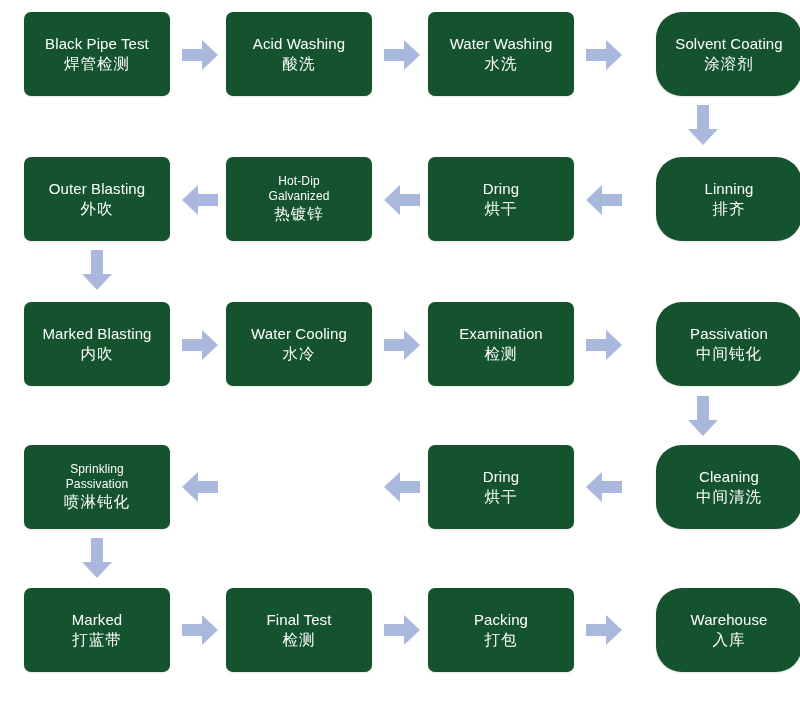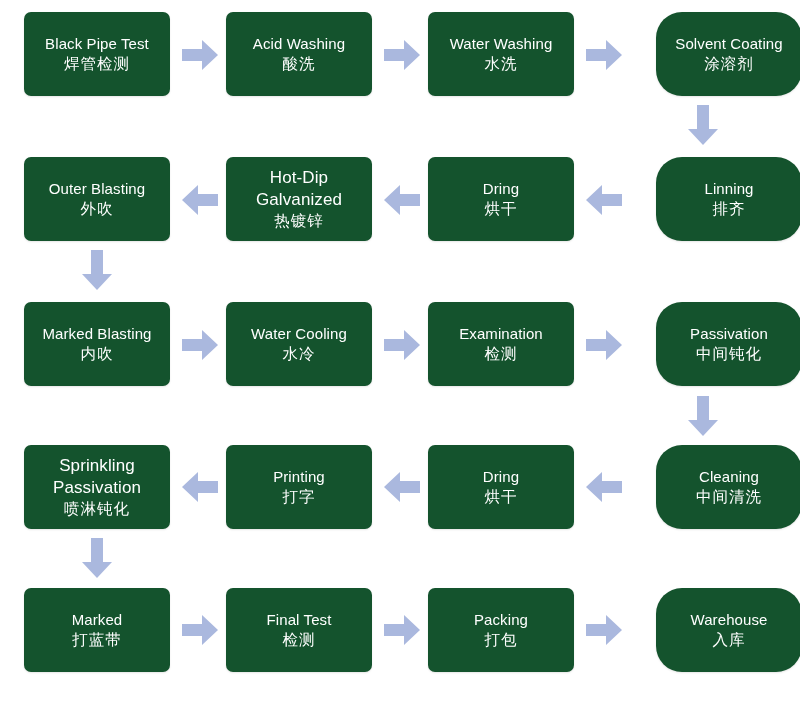--- a/index.html
+++ b/index.html
@@ -41,21 +41,21 @@
   .node .en {
     font-size: 15px;
     letter-spacing: 0.1px;
     white-space: pre-line;
   }
   .node .zh {
     font-size: 15.5px;
     margin-top: 0;
     letter-spacing: 1px;
   }
-  .node.three-line .en { font-size: 17px; }
+  .node.three-line .en { font-size: 12px; }
 
   
   .arrow {
     position: absolute;
     line-height: 0;
   }
   .arrow svg { display: block; }
 
   
   .r1 { top: 12px; }
@@ -202,24 +202,20 @@
     <div class="en">Sprinkling
 Passivation</div>
     <div class="zh">喷淋钝化</div>
   </div>
   <div class="arrow" style="left:182px; top:472px;">
     <svg width="36" height="30" viewBox="0 0 36 30">
         <path d="M36 9 H16 V0 L0 15 L16 30 V21 H36 Z" fill="#aab8de"></path>
       </svg>
   </div>
 
-  <div class="node r4 c2">
-    <div class="en">Printing</div>
-    <div class="zh">打字</div>
-  </div>
   <div class="arrow" style="left:384px; top:472px;">
     <svg width="36" height="30" viewBox="0 0 36 30">
         <path d="M36 9 H16 V0 L0 15 L16 30 V21 H36 Z" fill="#aab8de"></path>
       </svg>
   </div>
 
   <div class="node r4 c3">
     <div class="en">Dring</div>
     <div class="zh">烘干</div>
   </div>

